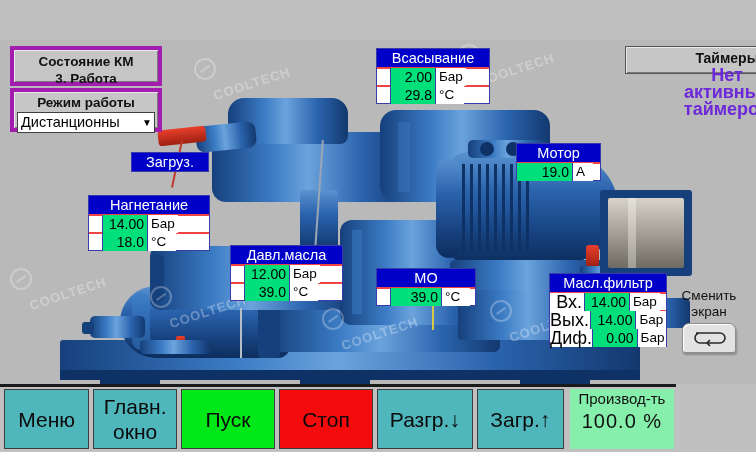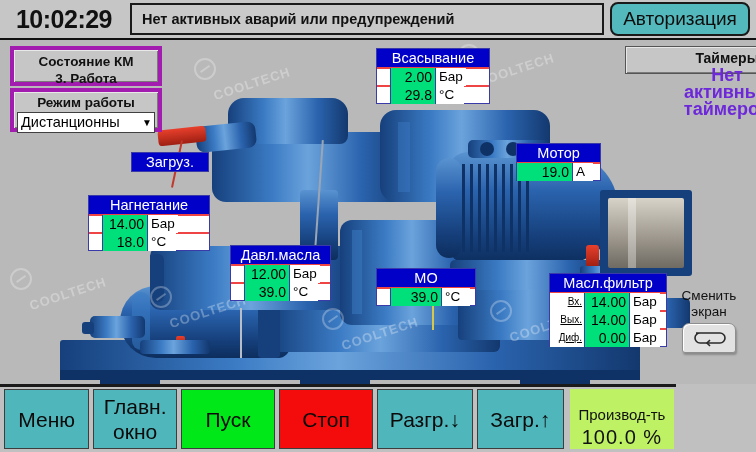--- a/index.html
+++ b/index.html
@@ -109,23 +109,22 @@
   .prow {
     display: flex; align-items: center;
     height: 18px;
     border-top: 2px solid #ef4444;
   }
   .prow:first-of-type { border-top: none; }
   .pname {
     min-width: 34px;
     text-align: right;
     padding-right: 2px;
-    font-size: 10px; line-height: 18px; color: #000;
+    font-size: 18px; line-height: 18px; color: #000;
     background: #fff;
-    text-decoration: underline;
   }
   .pval {
     background: #00e07a;
     color: #000;
     text-align: right;
     padding: 0 3px;
     font-size: 14px; line-height: 18px;
     border-left: 1px solid #3a3aa8;
     border-right: 1px solid #3a3aa8;
     min-width: 46px;
@@ -217,38 +216,33 @@
     display: flex; align-items: center; justify-content: center;
     text-align: center;
     font-size: 21px; color: #0a0a0a;
     line-height: 25px;
     cursor: pointer;
   }
   .tbtn.green { background: #00e817; }
   .tbtn.red   { background: #f40c0c; }
   .cap {
     height: 60px;
-    background: #bef264;
+    background: #86efac;
     display: flex; flex-direction: column;
-    align-items: center; justify-content: flex-end;
+    align-items: center; justify-content: flex-start;
     margin-left: 2px;
   }
   .cap .cap-l { font-size: 15px; color: #111; line-height: 20px; }
   .cap .cap-v { font-size: 20px; color: #111; line-height: 24px; letter-spacing: 1px; }
 </style>
 </head>
 <body>
 
 <div id="app">
 
-  <div class="header">
-    <div class="clock">10:02:29</div>
-    <div class="alarm-bar">Нет активных аварий или предупреждений</div>
-    <div class="auth-btn">Авторизация</div>
-  </div>
 
   <div class="stage">
 
     <div class="photo">
 
       <div class="sheen-h blue" style="left:60px; top:300px; width:580px; height:34px; border-radius:3px;"></div>
       <div class="blue bl5" style="left:60px; top:330px; width:580px; height:10px;"></div>
 
       <div class="sheen" style="left:120px; top:246px; width:170px; height:72px; border-radius:36px 12px 12px 36px;"></div>
       <div class="blue bl3" style="left:132px; top:252px; width:18px; height:58px; border-radius:9px; opacity:.55;"></div>
@@ -389,21 +383,21 @@
     </div>
 
     <div class="panel" style="left:516px; top:103px; width:85px;">
       <div class="panel-title">Мотор</div>
       <div class="prow">
         <div class="pval" style="border-left:none; min-width:56px;">19.0</div>
         <div class="punit" style="min-width:20px;">A</div>
       </div>
     </div>
 
-    <div class="panel" style="left:230px; top:205px; width:101px;">
+    <div class="panel" style="left:230px; top:205px; width:113px;">
       <div class="panel-title">Давл.масла</div>
       <div class="prow">
         <div class="pblank"></div>
         <div class="pval">12.00</div>
         <div class="punit">Бар</div>
       </div>
       <div class="prow">
         <div class="pblank"></div>
         <div class="pval">39.0</div>
         <div class="punit">°C</div>

